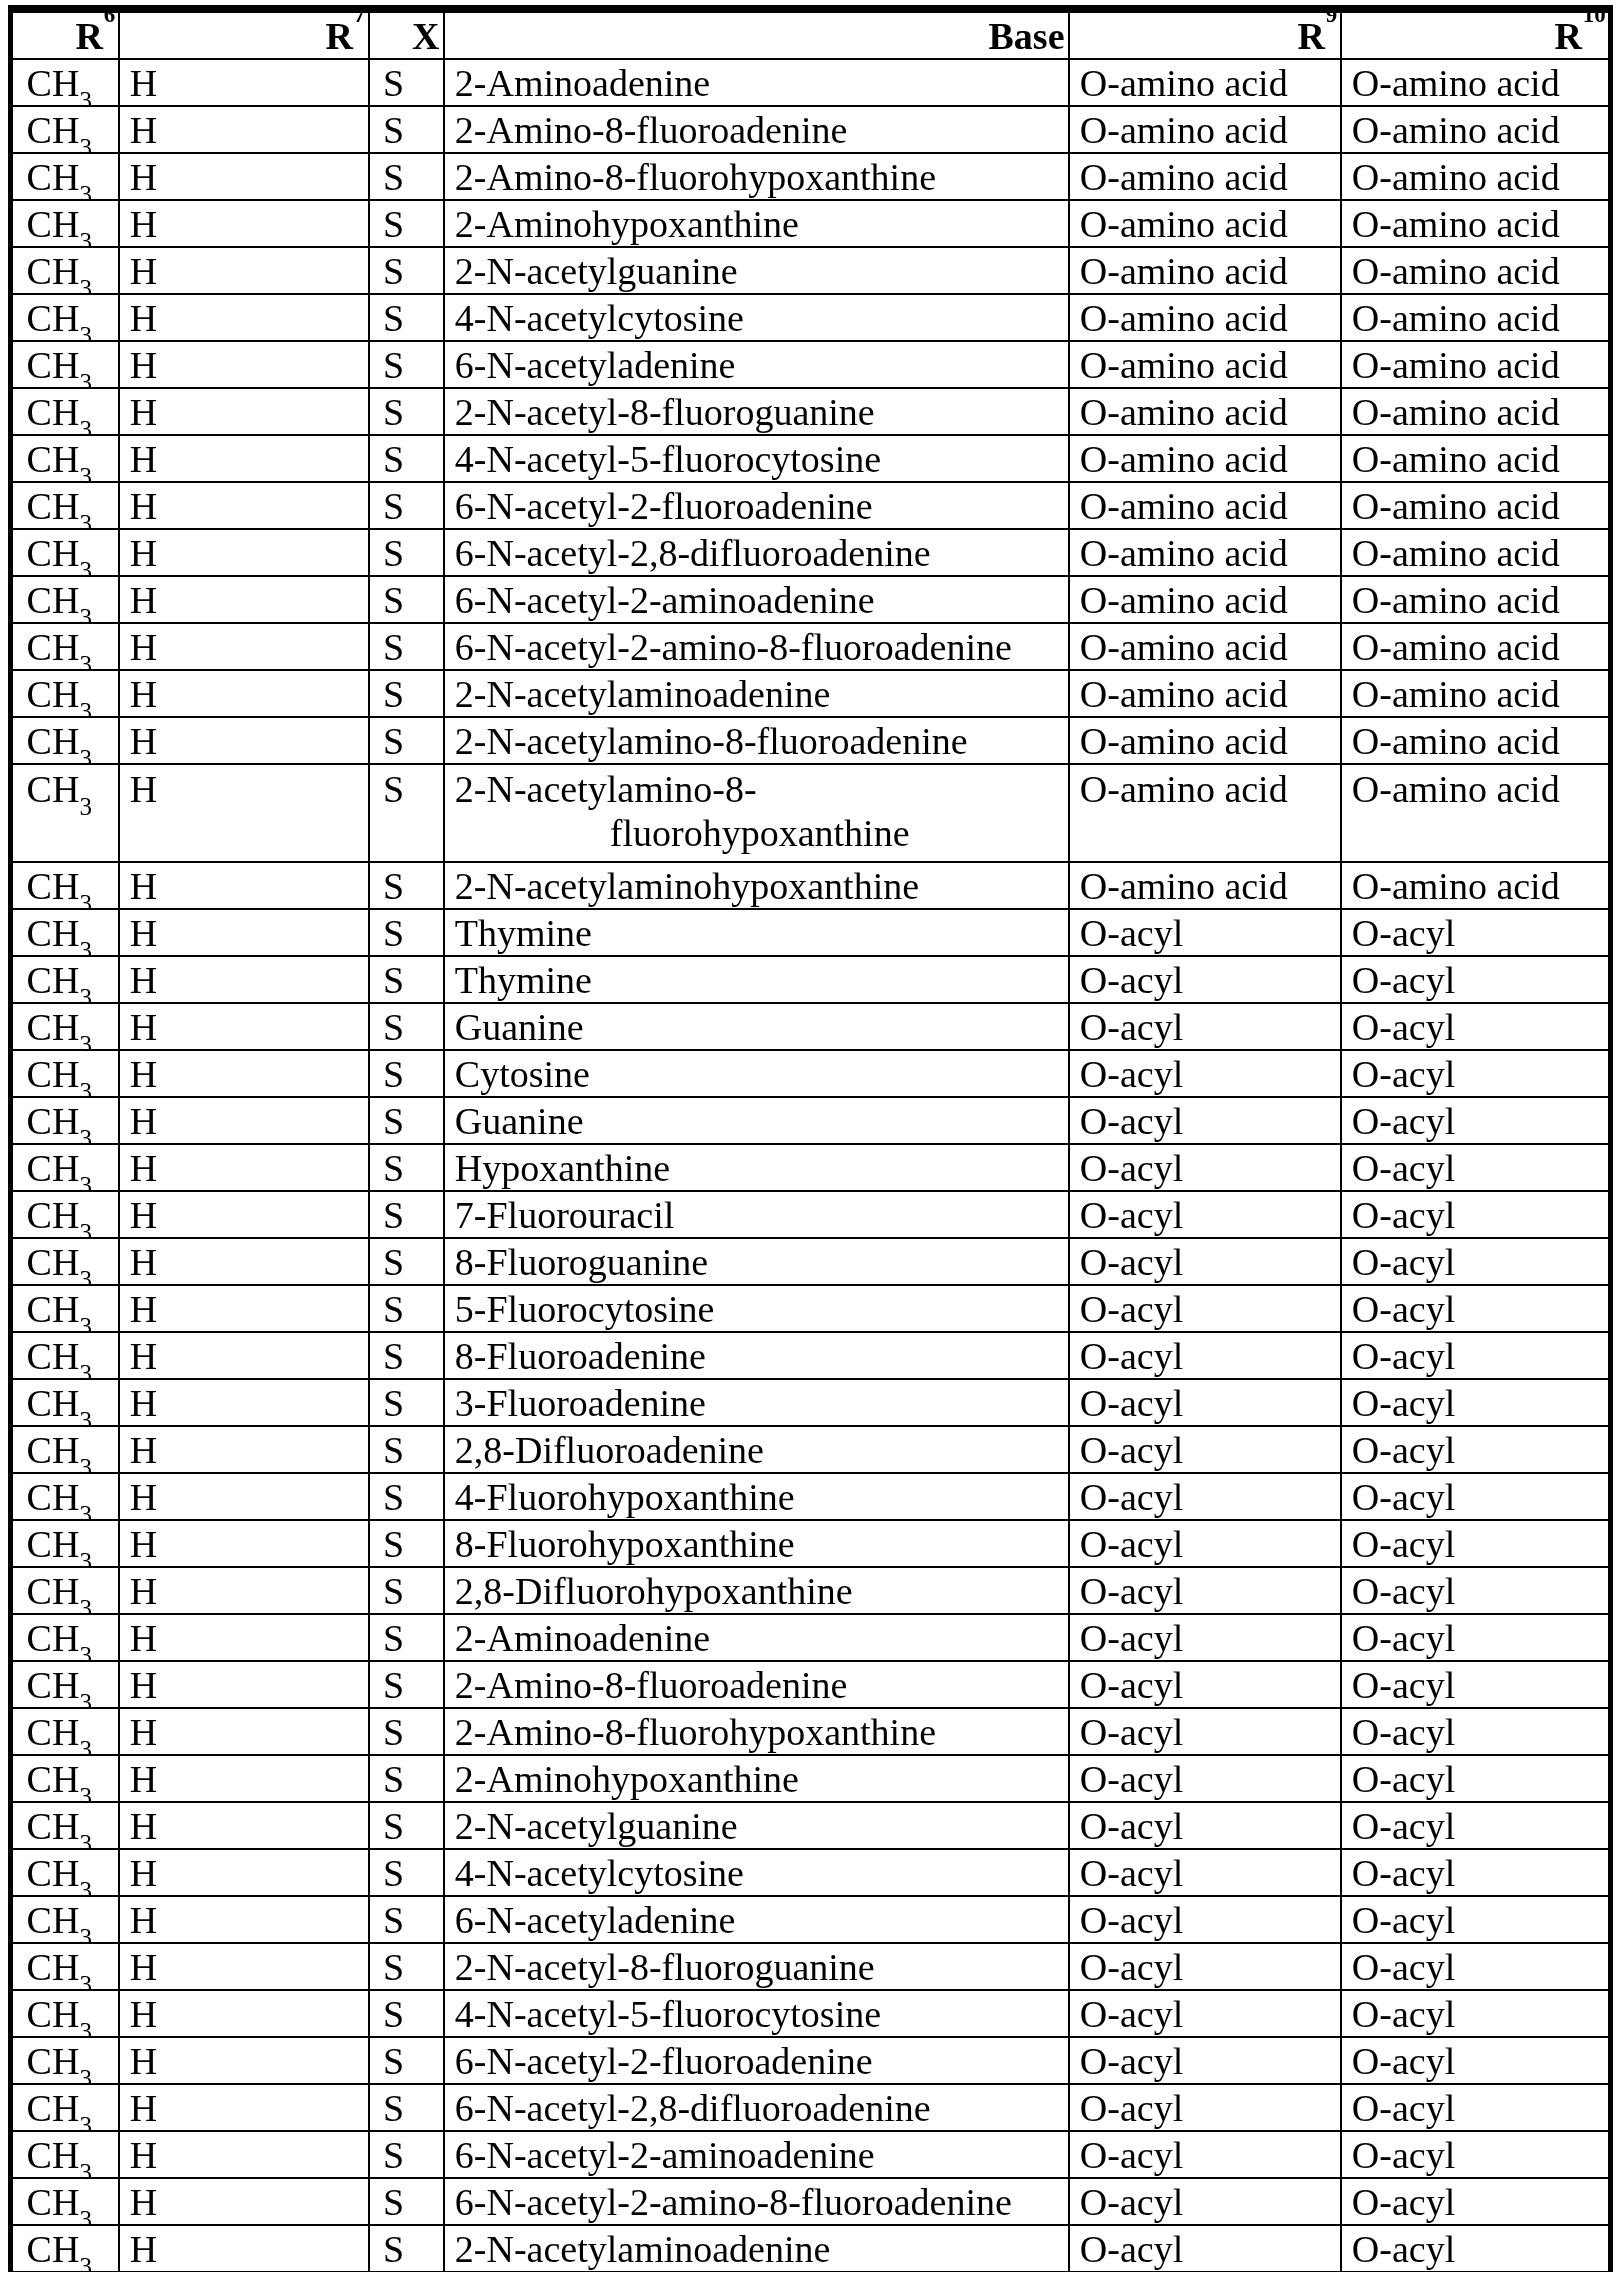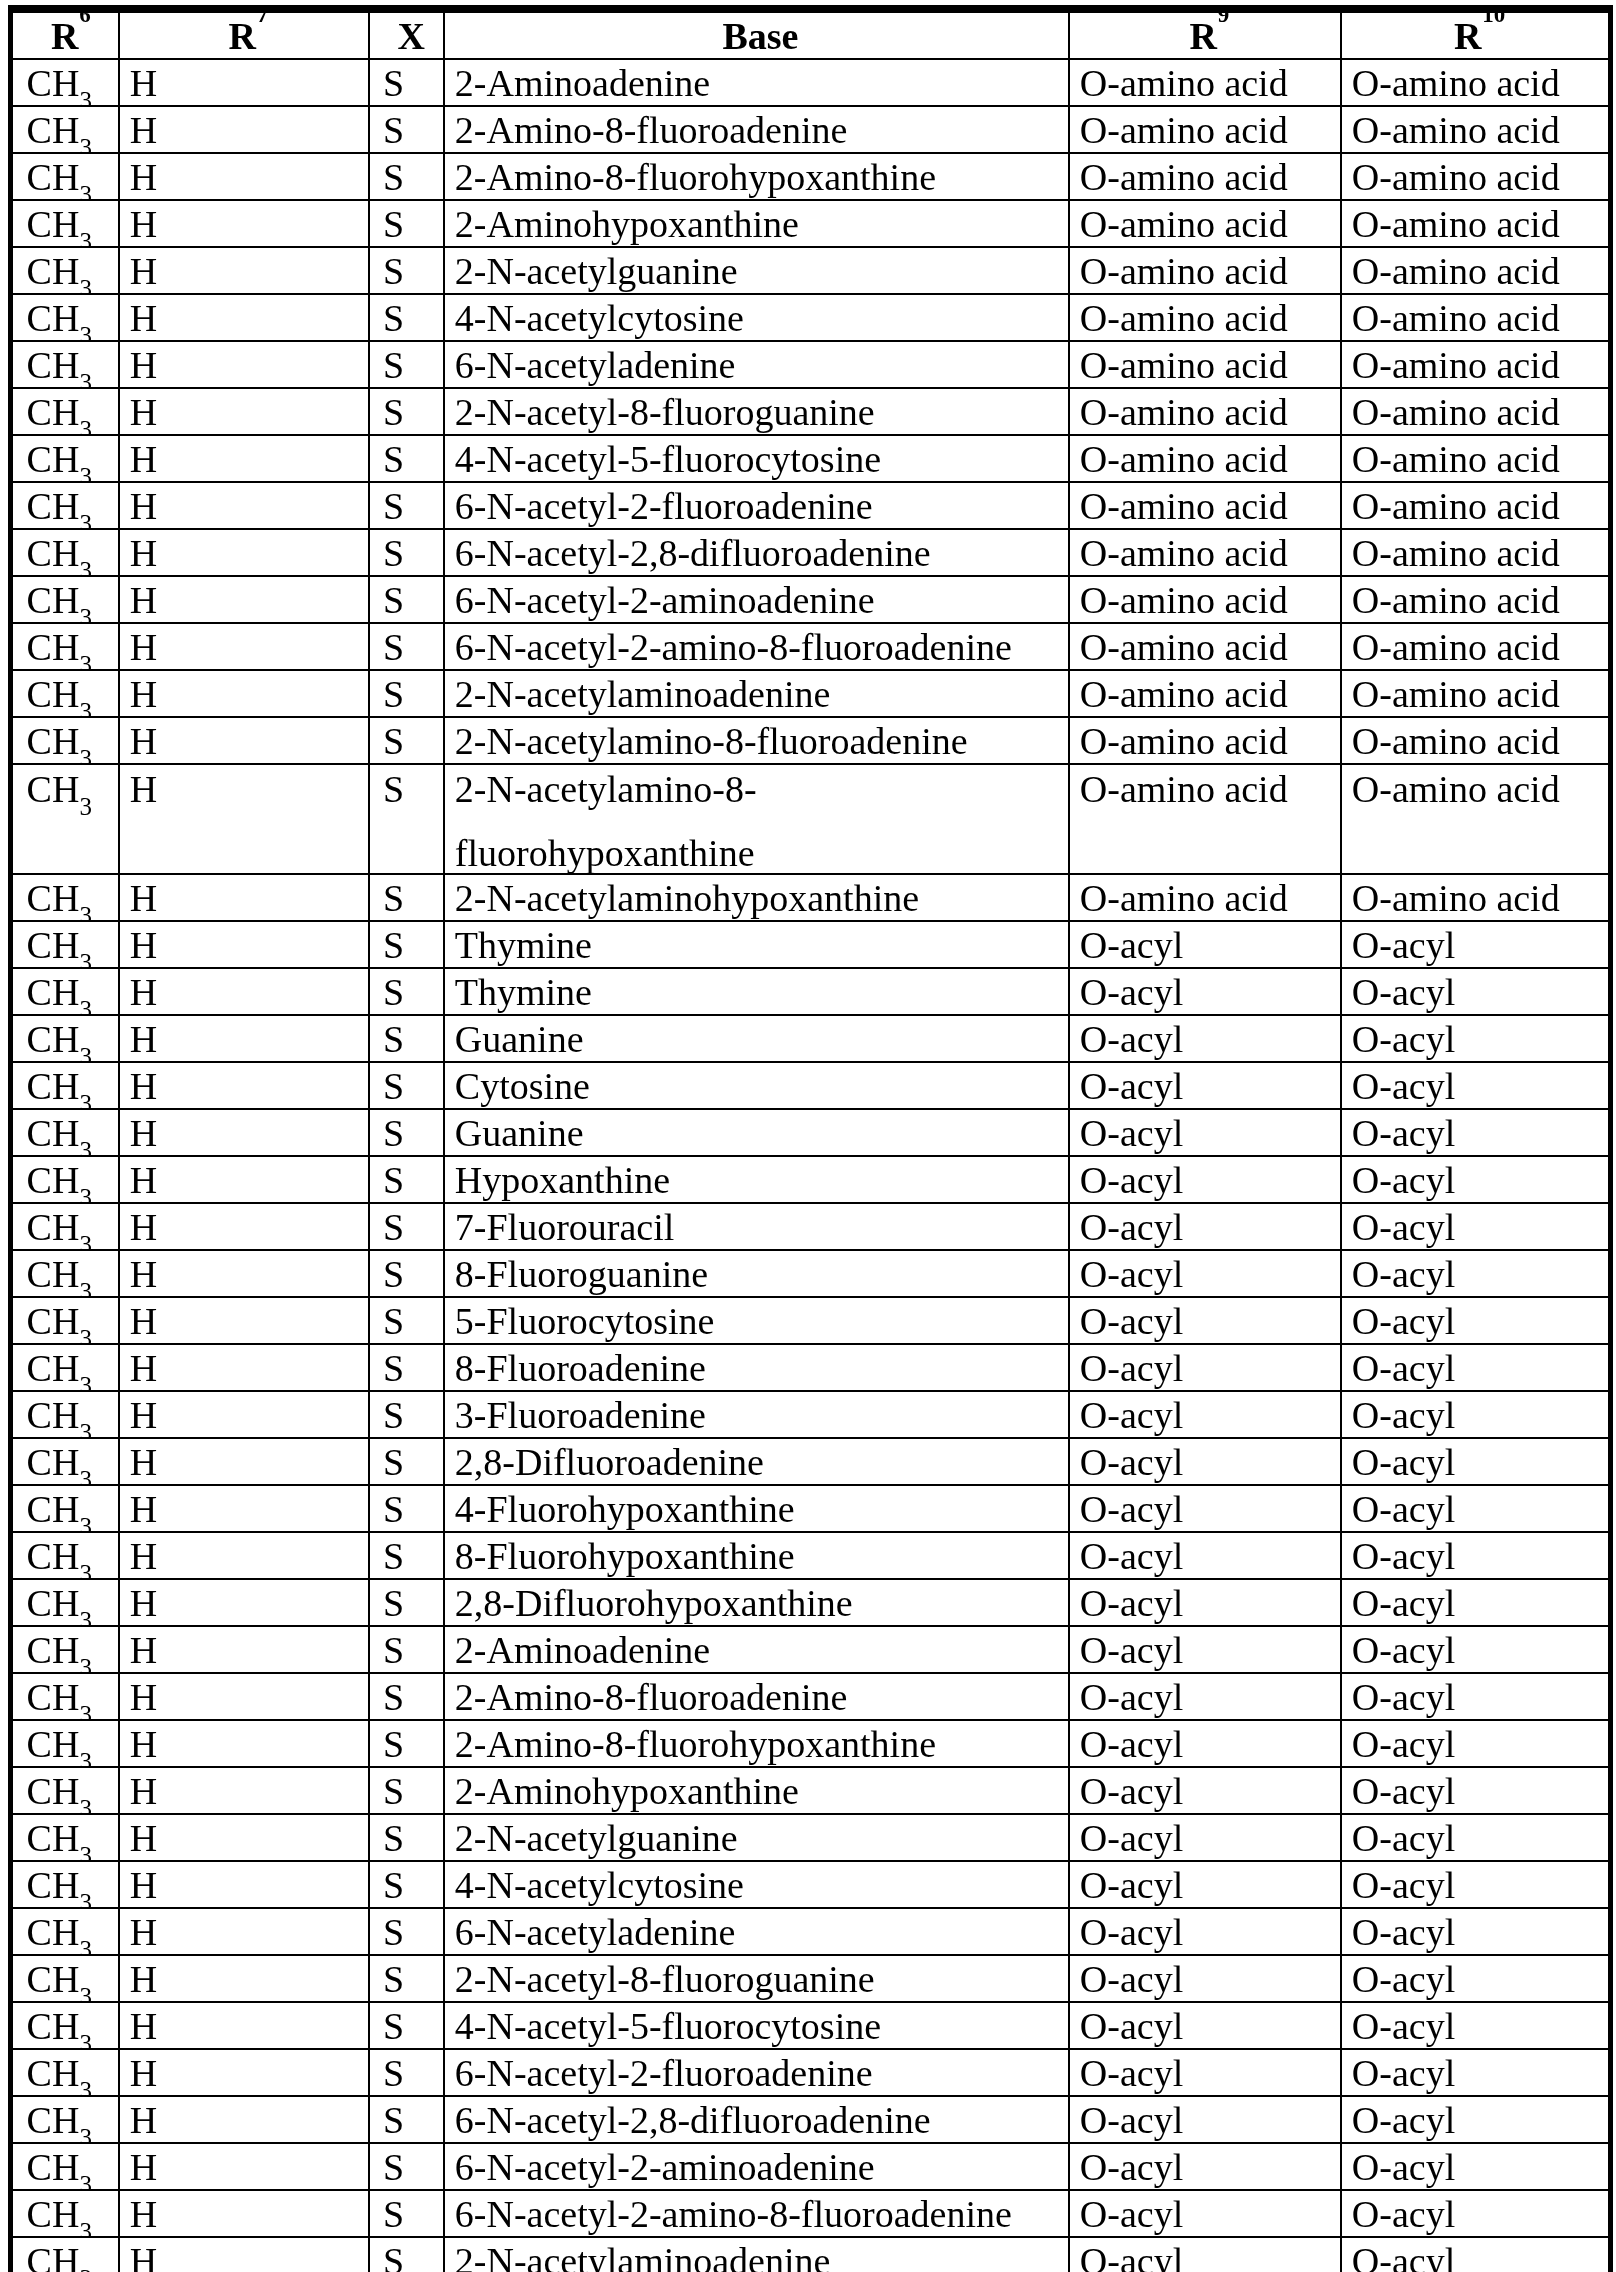--- a/index.html
+++ b/index.html
@@ -31,21 +31,21 @@
     border: 2.5px solid #000;
     overflow: hidden;
     white-space: nowrap;
     vertical-align: middle;
     font-size: 38px;
     line-height: 40px;
     padding: 0 3.3px 0 10px;
   }
   thead th {
     height: 45px;
-    text-align: center;
+    text-align: right;
     font-weight: bold;
     padding-left: 11.6px;
   }
   tbody td { height: 45px; }
   tr.tall td {
     height: 92px;
     vertical-align: top;
     padding-top: 4.1px;
   }
   .col-r6  { width: 108px; }
@@ -62,21 +62,21 @@
     position: relative;
     top: -0.55em;
     left: 0.8px;
   }
   sub.ch3-sub {
     font-size: 25px;
     line-height: 0;
     position: relative;
     bottom: -0.18em;
   }
-  .base-line2 { margin-top: 24px; }
+  .base-line2 { margin-top: 4px; text-align: center; }
 </style>
 </head>
 <body>
 
 <div class="page">
   <table class="compound-table">
     <colgroup>
       <col class="col-r6">
       <col class="col-r7">
       <col class="col-x">

